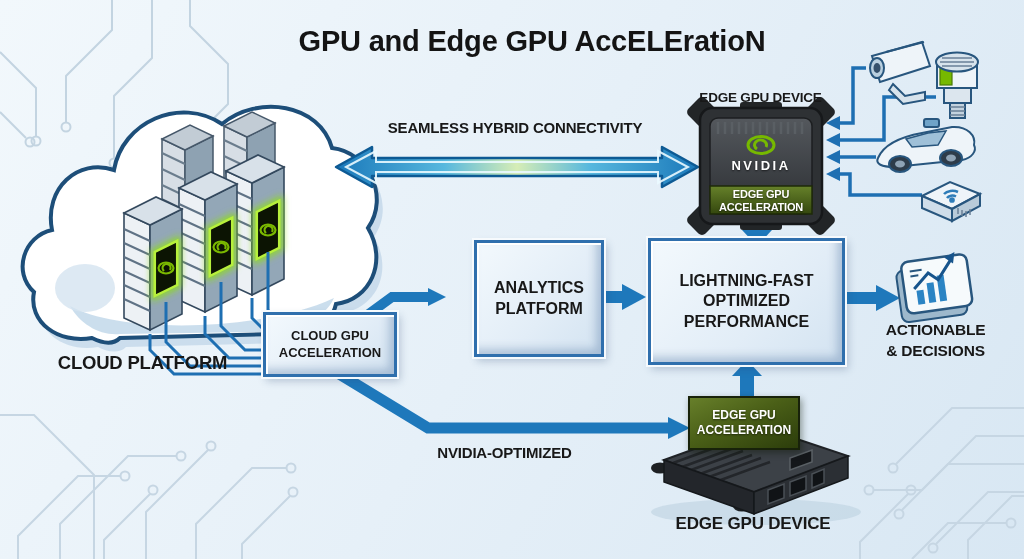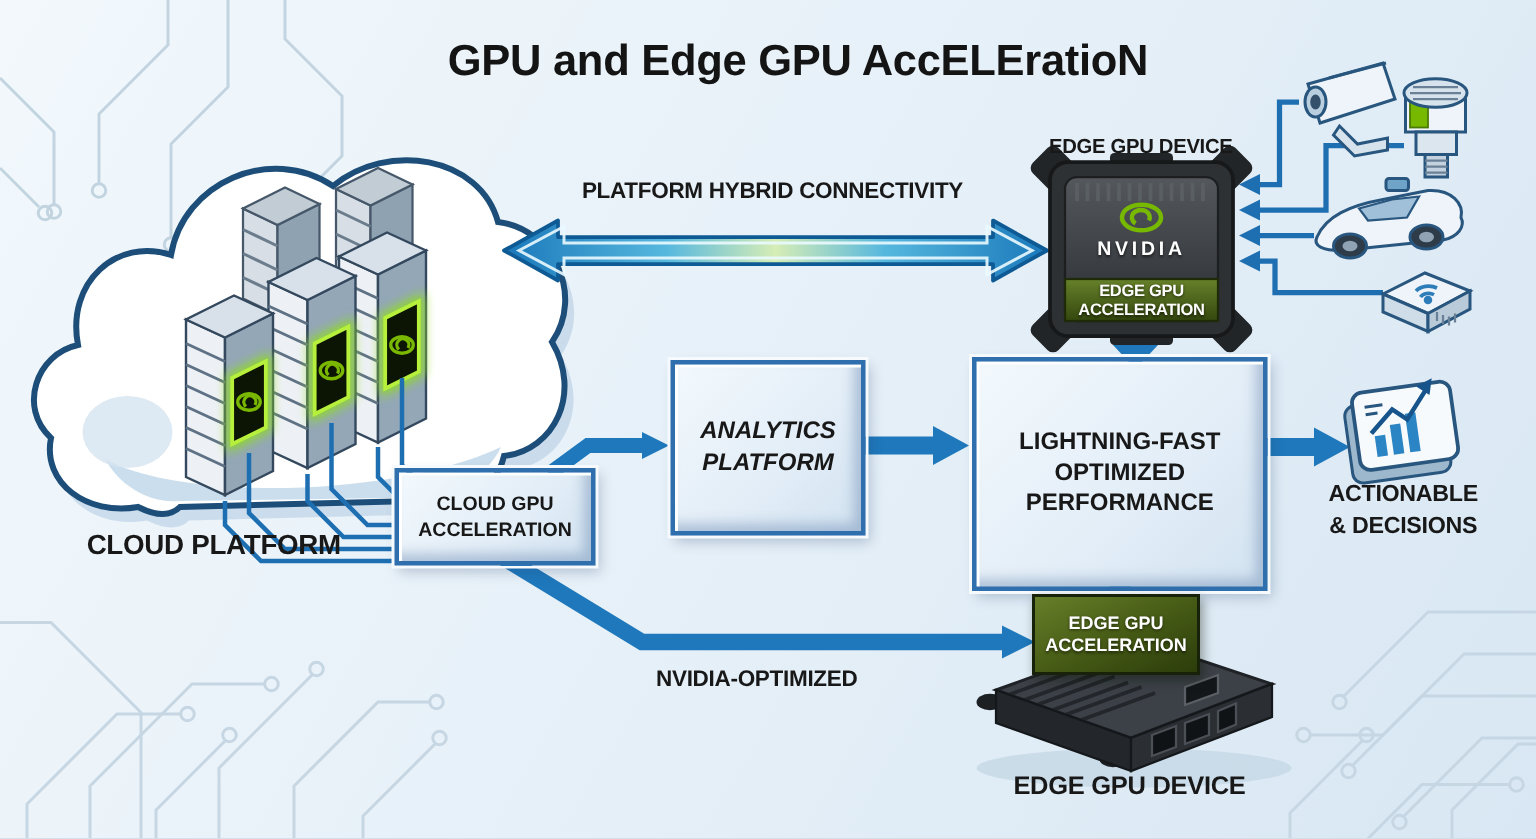--- a/index.html
+++ b/index.html
@@ -285,39 +285,39 @@
     <rect x="916" y="288" width="7" height="14" fill="#2b84c4"></rect>
     <rect x="927" y="282" width="7" height="20" fill="#2b84c4"></rect>
     <rect x="938" y="276" width="7" height="26" fill="#2b84c4"></rect>
     <path d="M914,286 L930,272 L939,280 L955,261" fill="none" stroke="#17548c" stroke-width="3"></path>
     <polygon points="948,259 959,255 956,266" fill="#17548c"></polygon>
   </g>
 </svg>
 
 <div class="lbl" style="left:252px;top:24px;width:560px;font-size:29px;color:#141414;">GPU and Edge GPU AccELEratioN</div>
 
-<div class="lbl" style="left:355px;top:119px;width:320px;font-size:15px;">PLATFORM HYBRID CONNECTIVITY</div>
+<div class="lbl" style="left:355px;top:119px;width:320px;font-size:15px;">SEAMLESS HYBRID CONNECTIVITY</div>
 
 <div class="lbl" style="left:688px;top:90px;width:145px;font-size:13.5px;">EDGE GPU DEVICE</div>
 
 <div class="lbl white" style="left:712px;top:158px;width:98px;font-size:13px;letter-spacing:2.5px;">NVIDIA</div>
 
 <div class="lbl white" style="left:711px;top:188px;width:100px;font-size:11px;line-height:1.2;">
   <span>EDGE GPU</span>
   <span>ACCELERATION</span>
 </div>
 
-<div class="node" style="left:447px;top:240px;width:130px;height:117px;font-size:16px;font-style:italic;">
+<div class="node" style="left:474px;top:240px;width:130px;height:117px;font-size:16px;">
   <div class="inner">
     <span style="display:block">ANALYTICS</span>
     <span style="display:block">PLATFORM</span>
   </div>
 </div>
 
-<div class="node" style="left:648px;top:238px;width:197px;height:156px;font-size:16px;">
+<div class="node" style="left:648px;top:238px;width:197px;height:127px;font-size:16px;">
   <div class="inner">
     <span style="display:block">LIGHTNING-FAST</span>
     <span style="display:block">OPTIMIZED</span>
     <span style="display:block">PERFORMANCE</span>
   </div>
 </div>
 
 <div class="node" style="left:263px;top:312px;width:134px;height:65px;font-size:13px;">
   <div class="inner">
     <span style="display:block">CLOUD GPU</span>

